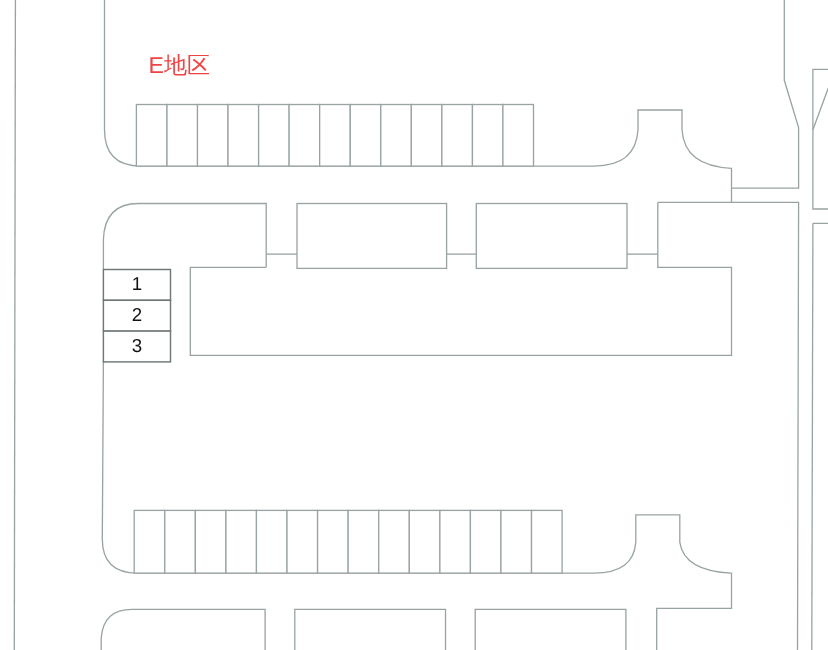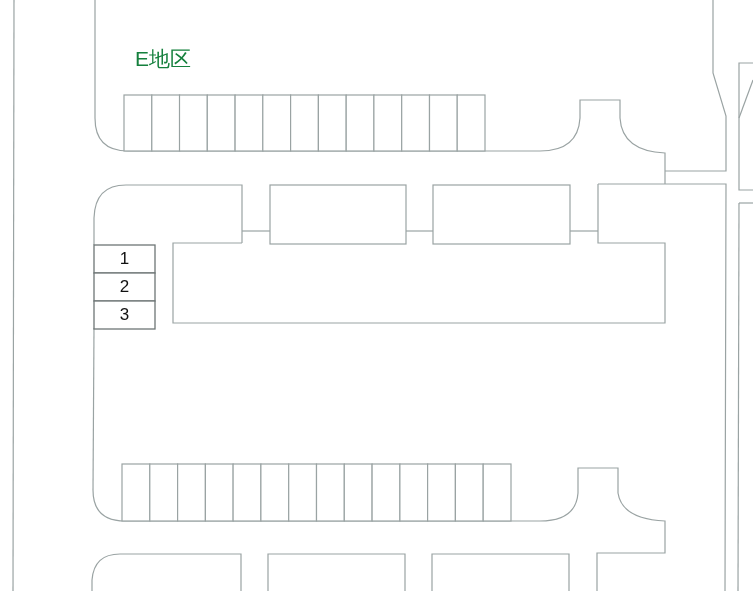--- a/index.html
+++ b/index.html
@@ -3,21 +3,21 @@
   <meta charset="utf-8">
   <style>
     html, body { margin: 0; padding: 0; background: #ffffff; }
     body { width: 753px; height: 591px; overflow: hidden; position: relative; }
     #map { position: absolute; left: 0; top: 0; width: 753px; height: 591px; }
     .ln { fill: none; stroke: #9aa3a3; stroke-width: 1.2; }
     .dk { fill: #ffffff; stroke: #6e7676; stroke-width: 1.3; }
     .stall { fill: #ffffff; stroke: #9aa3a3; stroke-width: 1.2; }
     .area-label {
       position: absolute; font-family: "Liberation Sans", sans-serif;
-      font-size: 21px; color: #15803d; letter-spacing: 0px;
+      font-size: 21px; color: #ef4444; letter-spacing: 0px;
     }
     .num {
       position: absolute; font-family: "Liberation Sans", sans-serif;
       font-size: 17px; color: #111; width: 61px; text-align: center;
       line-height: 28px;
     }
   </style>
 </head>
 <body>
 

